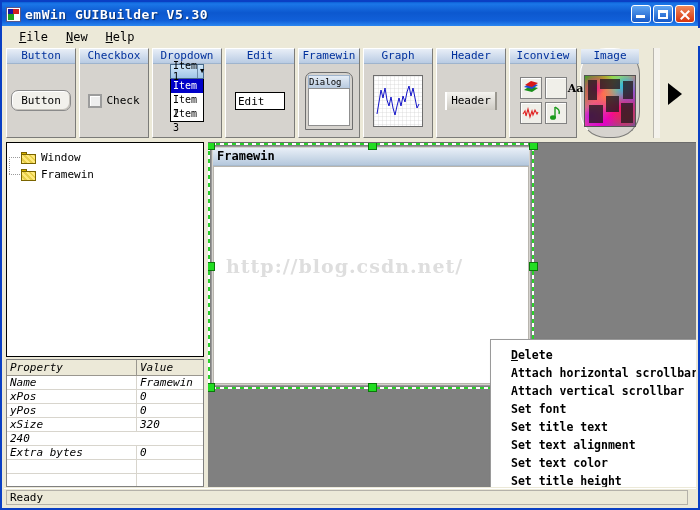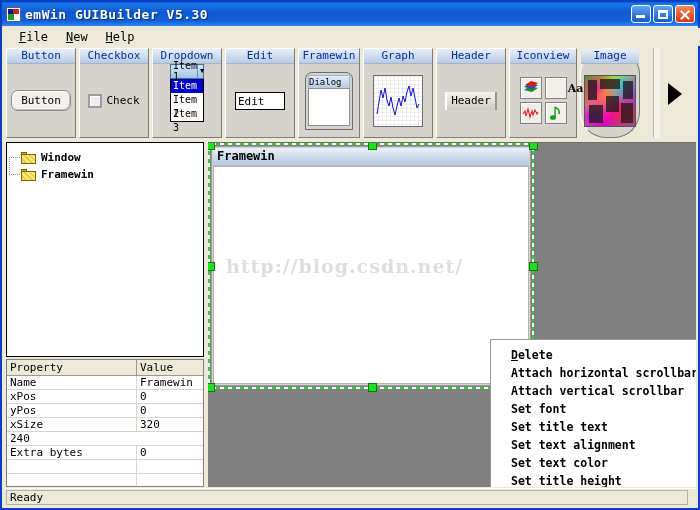--- a/index.html
+++ b/index.html
@@ -107,37 +107,37 @@
   .w-img b{position:absolute;display:block;background:#2a1b22;opacity:.82;}
   #palette-scroll{position:absolute;right:6px;top:0;width:28px;height:90px;
      background:#ece9d8;border:1px solid #ece9d8;display:flex;align-items:center;justify-content:center;}
   #palette-scroll .arrow{width:0;height:0;border-top:11px solid transparent;
      border-bottom:11px solid transparent;border-left:14px solid #000;}
   #palette-scroll-track{position:absolute;right:34px;top:0;width:8px;height:90px;
      background:#f4f2ec;border-left:1px solid #b9b6ae;}
 
   
   #treeview{position:absolute;left:4px;top:140px;width:198px;height:215px;
-            background:#fff;border:1px solid #000;box-sizing:border-box;padding:6px 0 0 14px;font-weight:bold;}
+            background:#fff;border:1px solid #000;box-sizing:border-box;padding:6px 0 0 14px;}
   .tnode{display:flex;align-items:center;height:17px;gap:5px;position:relative;}
   .tnode .dash{position:absolute;left:-12px;top:8px;width:11px;height:1px;
      background:repeating-linear-gradient(to right,#9a9a9a 0 1px,transparent 1px 2px);}
   .tnode .vline{position:absolute;left:-12px;top:-9px;width:1px;height:18px;
      background:repeating-linear-gradient(to bottom,#9a9a9a 0 1px,transparent 1px 2px);}
   .folder{width:15px;height:12px;position:relative;flex:none;}
   .folder .tab{position:absolute;left:0;top:0;width:6px;height:3px;background:#d9b300;
      border:1px solid #7a6400;border-bottom:none;box-sizing:border-box;}
   .folder .body{position:absolute;left:0;top:2px;width:15px;height:10px;
      background:repeating-linear-gradient(45deg,#ffe87a 0 2px,#e8cf48 2px 4px);
      border:1px solid #7a6400;box-sizing:border-box;}
   .tlabel{font-size:11px;color:#000;}
 
   #proptable{position:absolute;left:4px;top:357px;width:198px;height:128px;
              background:#fff;border:1px solid #808080;box-sizing:border-box;overflow:hidden;}
-  .ptr{display:flex;height:13px;border-bottom:1px solid #d8d5cd;}
+  .ptr{display:flex;height:13px;border-bottom:1px solid #d8d5cd;font-style:italic;}
   .ptr.head{height:15px;background:#ece9d8;border-bottom:1px solid #9a978f;}
   .ptc{font-size:11px;line-height:13px;padding-left:3px;color:#000;overflow:hidden;white-space:nowrap;}
   .ptc.c1{width:130px;border-right:1px solid #d8d5cd;box-sizing:border-box;}
   .ptc.c2{flex:1;}
   .ptr.head .ptc{line-height:15px;border-right:1px solid #9a978f;}
   .ptr.head .ptc.c2{border-right:none;}
 
   
   #canvas{position:absolute;left:206px;top:140px;width:488px;height:345px;
           background:#808080;border-top:1px solid #6b6b6b;box-sizing:border-box;overflow:hidden;font-weight:bold;}

